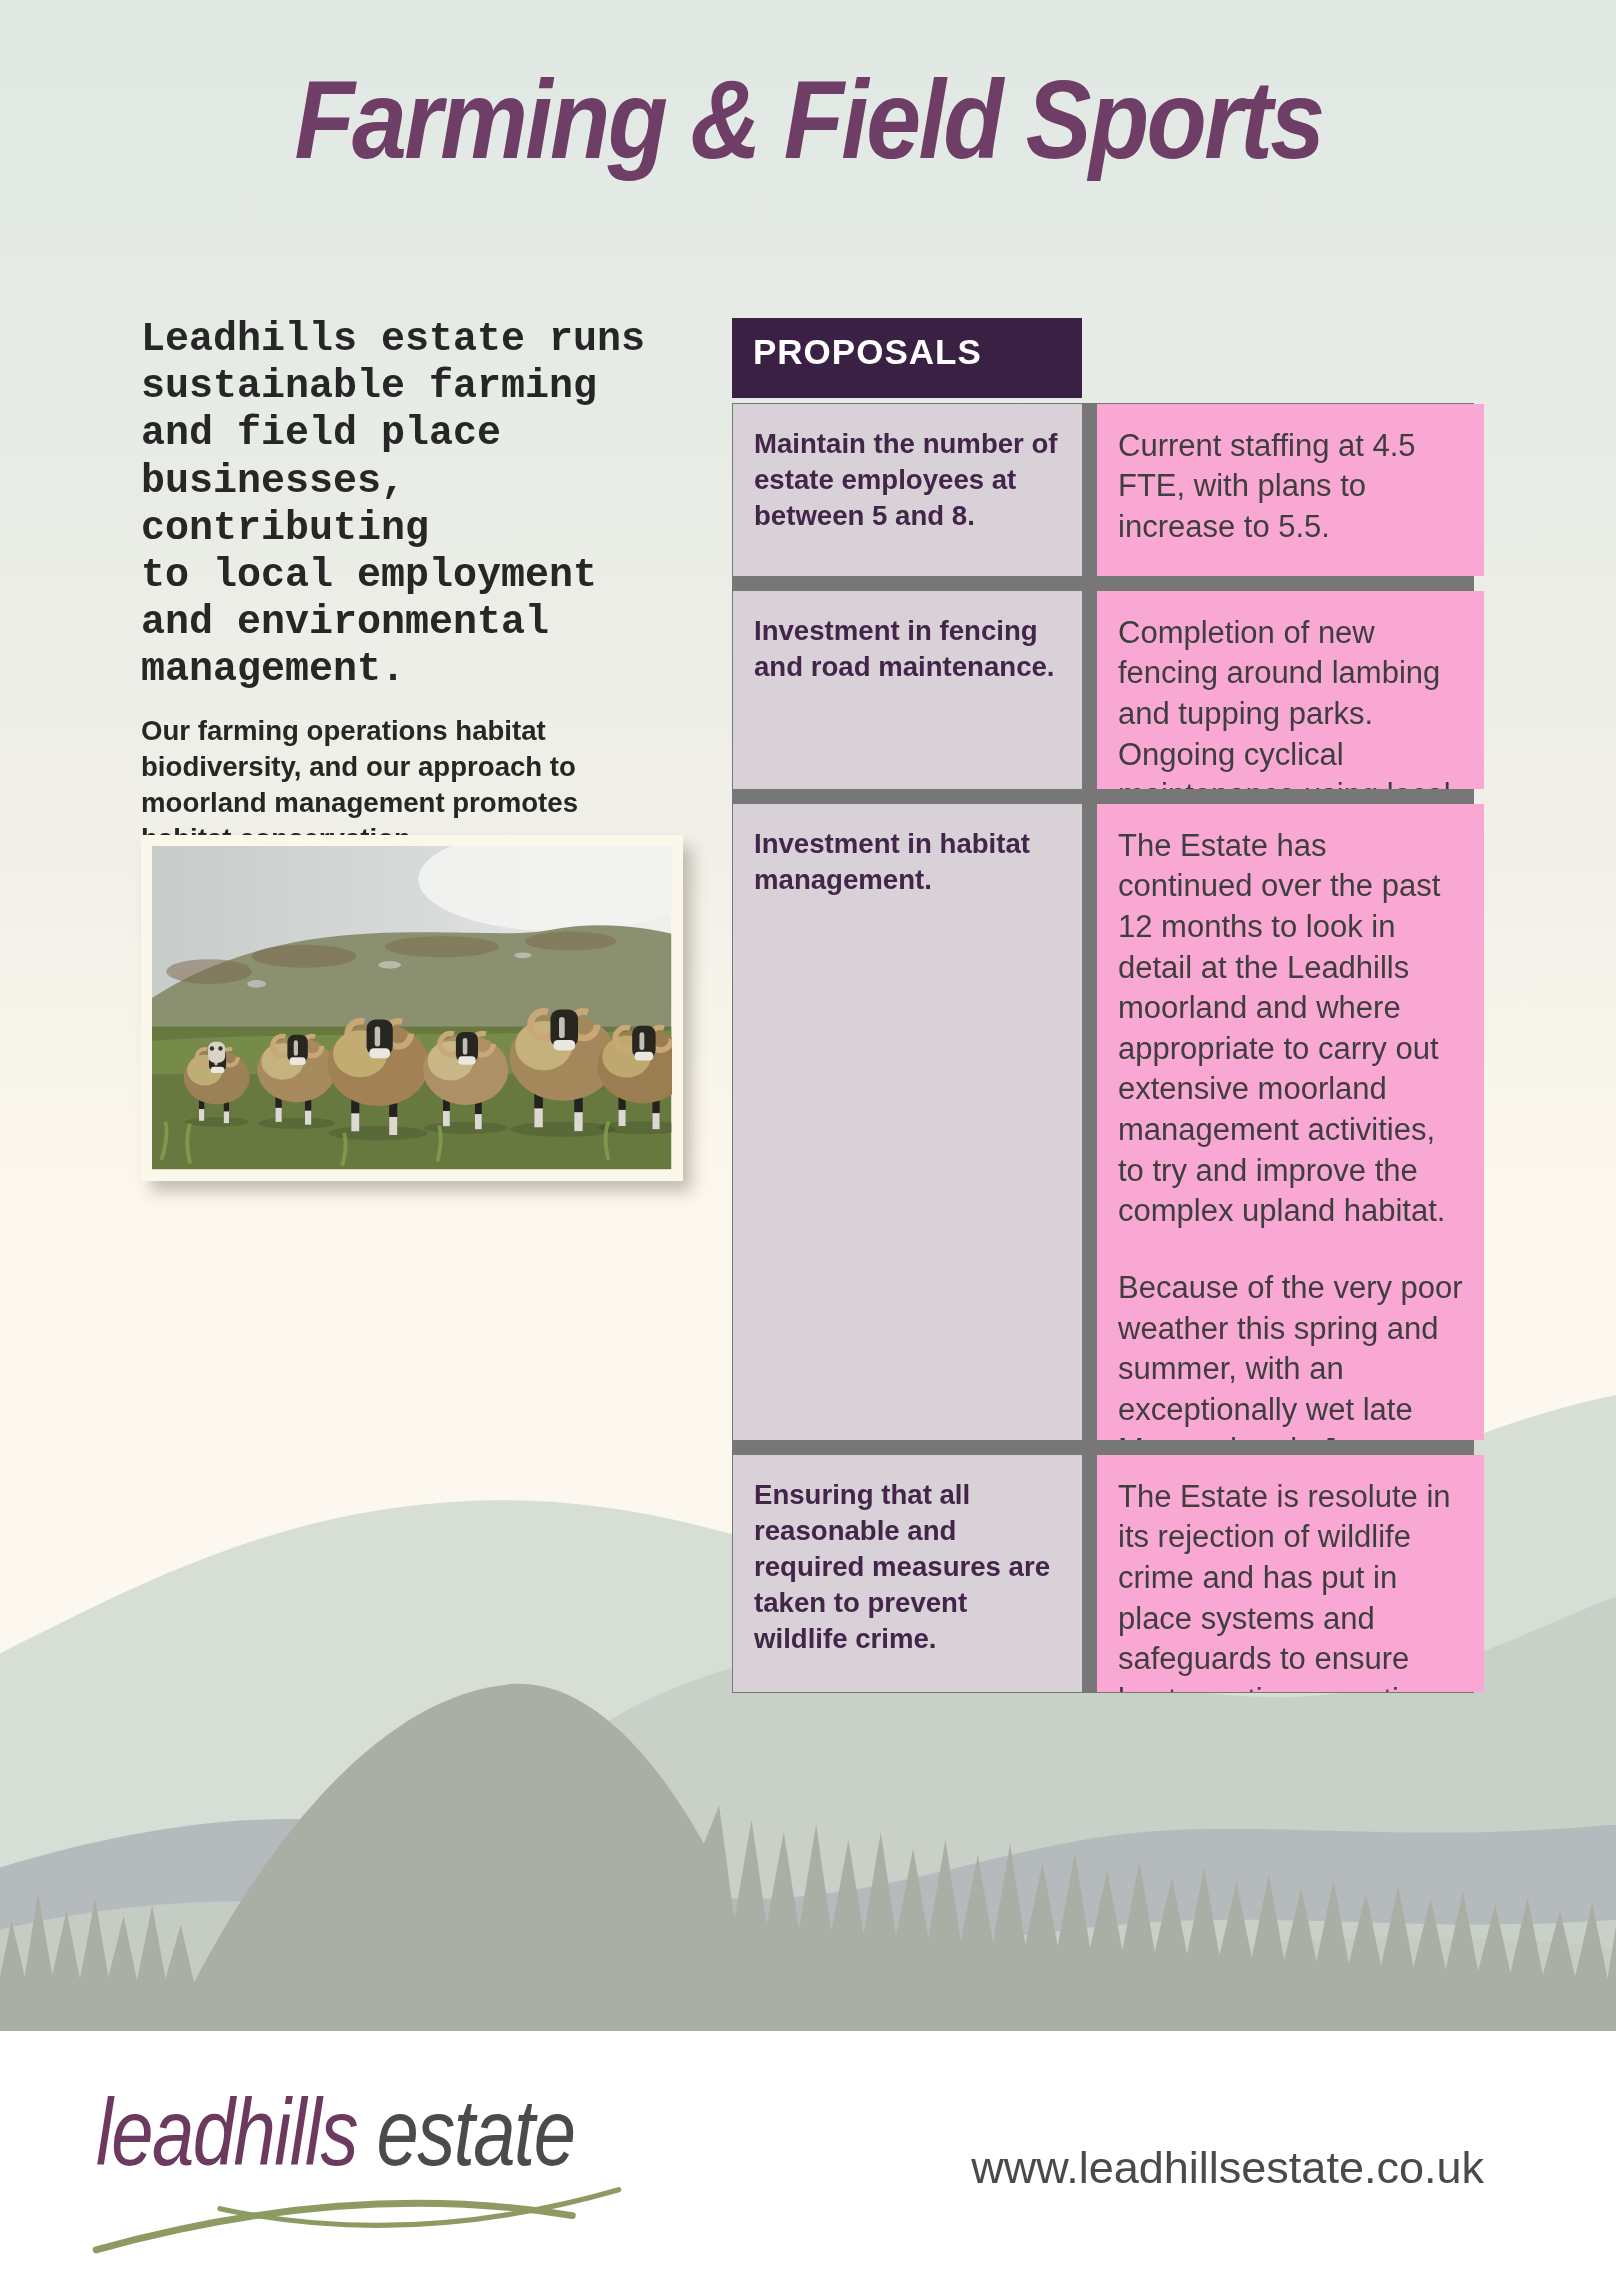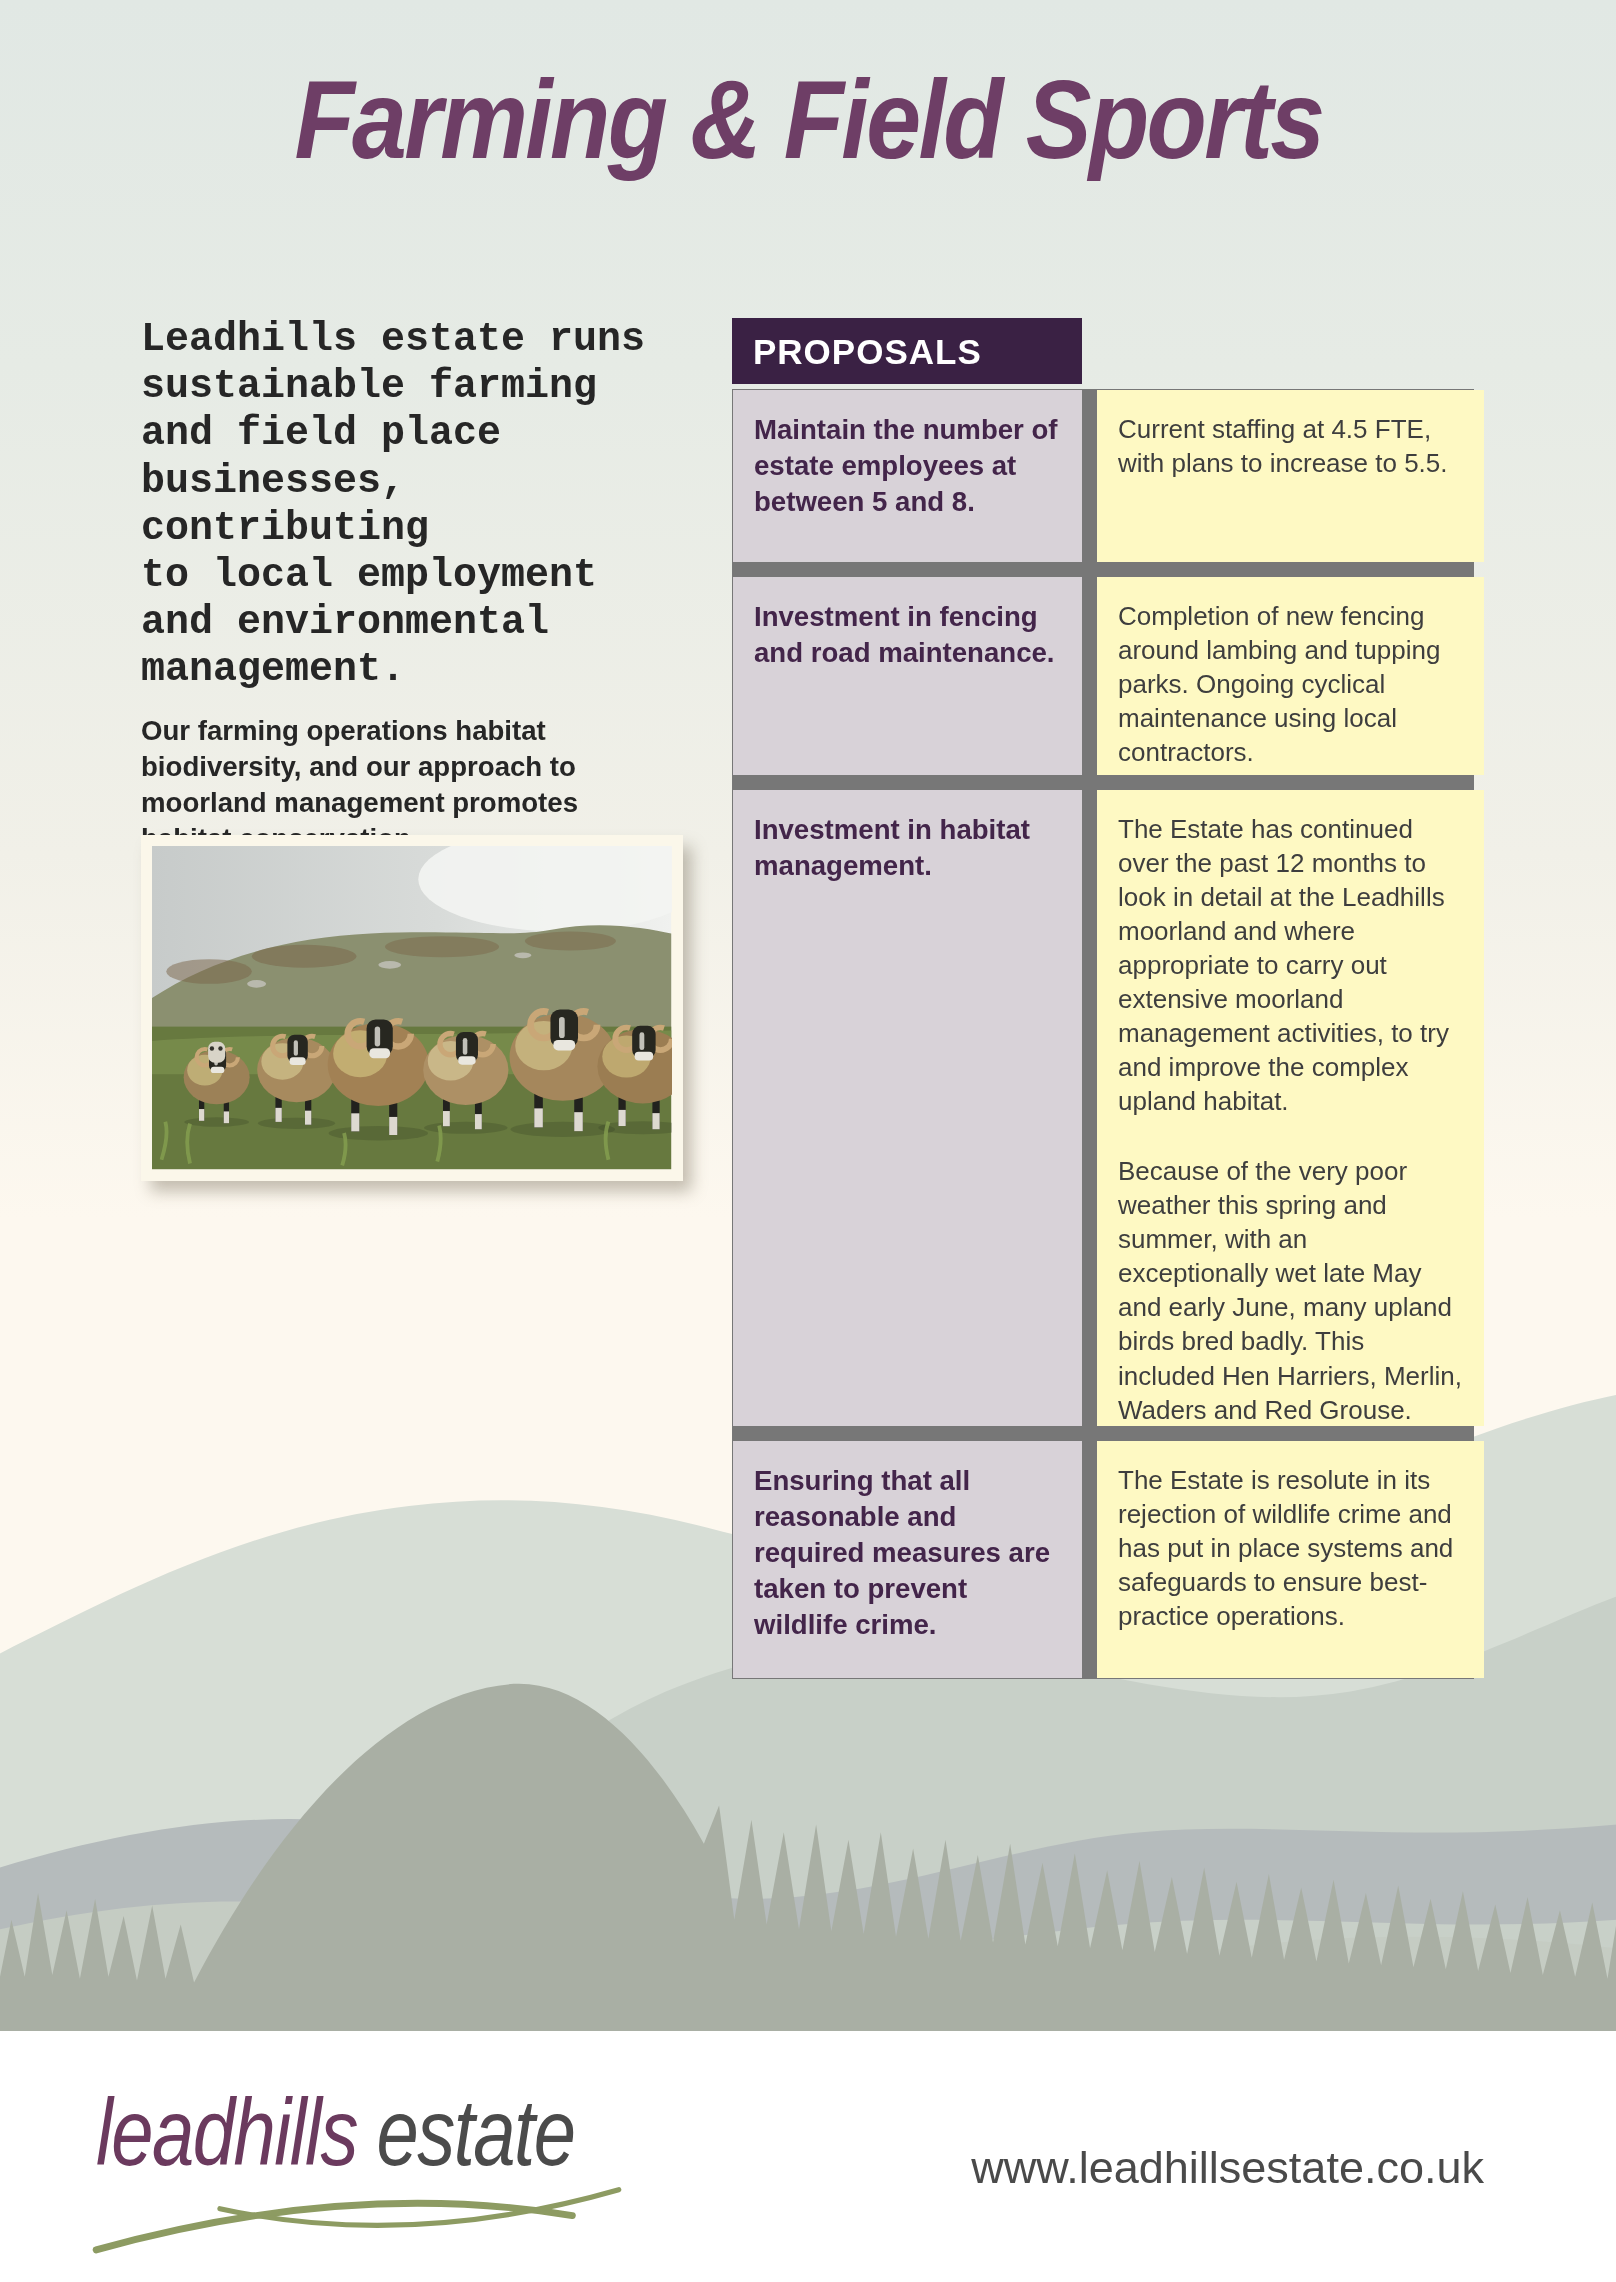--- a/index.html
+++ b/index.html
@@ -35,32 +35,32 @@
     position:absolute;left:141px;top:835px;width:542px;height:346px;
     background:#fbf7ea;padding:11.4px;box-sizing:border-box;
     box-shadow:8.6px 10.5px 15px rgba(110,100,80,.4);
   }
   .photo svg{display:block;width:100%;height:100%;}
 
   .ptable{position:absolute;left:732px;top:318px;width:742px;}
   .thead{display:flex;gap:4.8px;margin-bottom:4.8px;}
   .th{
     background:#3a2144;color:#ffffff;font-weight:bold;font-size:35px;
-    height:66px;box-sizing:border-box;padding:14.3px 0 0 21px;letter-spacing:1px;
+    height:80px;box-sizing:border-box;padding:14.3px 0 0 21px;letter-spacing:1px;
   }
   .th.c1{width:350px;}
   .th.c2{width:387px;}
   .tbody{
     display:grid;grid-template-columns:349px 387px;
     grid-template-rows:172px 198px 636px 237px;
     gap:15px;background:#777777;border:1.9px solid #777777;
   }
   .cell{box-sizing:border-box;padding:22px 21px;overflow:hidden;}
   .cell.prop{background:#d8d2d8;color:#43254a;font-weight:bold;font-size:27.6px;line-height:1.31;}
-  .cell.prog{background:#fef9c3;color:#3e3e3e;font-size:26px;line-height:1.31;}
+  .cell.prog{background:#f9a8d4;color:#3e3e3e;font-size:31px;line-height:1.31;}
   .cell p{margin:0 0 36px 0;}
   .cell p:last-child{margin-bottom:0;}
 
   .logo{position:absolute;left:96px;top:2085px;font-style:italic;}
   .logo-text{
     font-size:95px;line-height:1;color:#6b3a5e;letter-spacing:-1.9px;
     transform:scaleX(.8);transform-origin:0 0;white-space:nowrap;
   }
   .logo-text .estate{color:#4b4b4b;}
   .swoosh{position:absolute;left:91px;top:2176px;width:533px;height:82px;}

